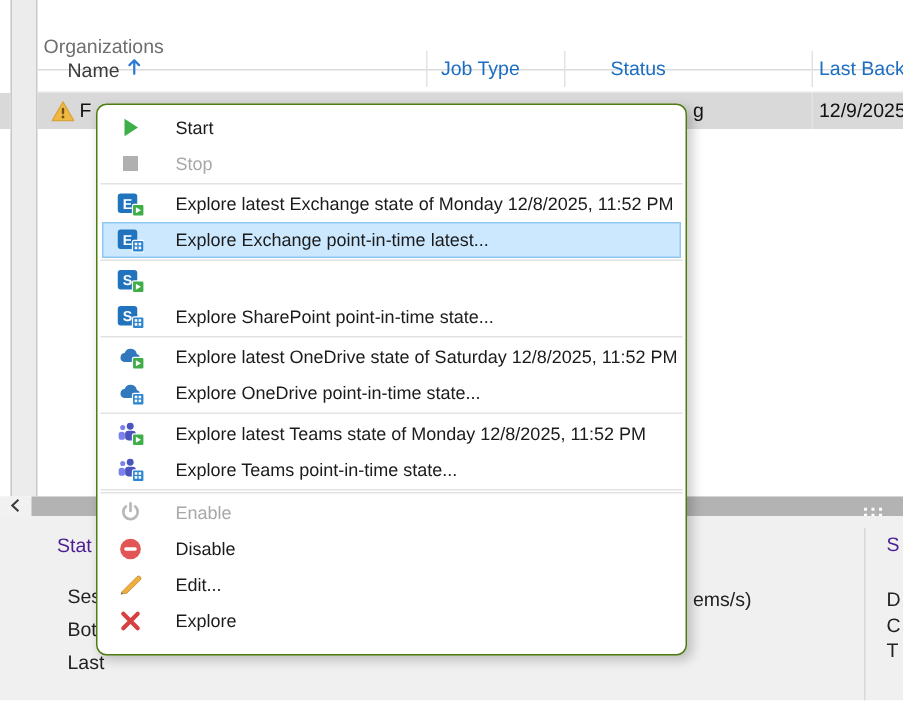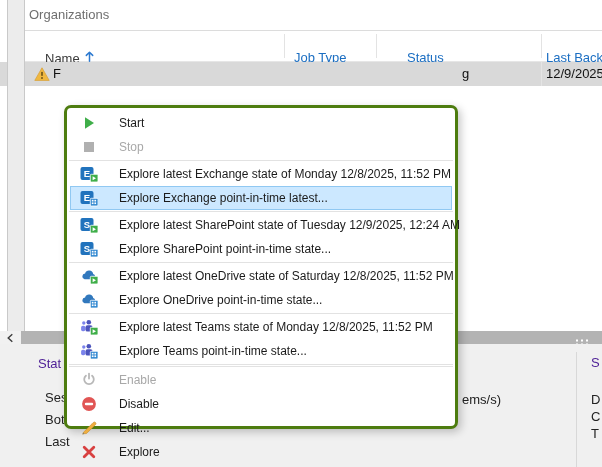--- a/index.html
+++ b/index.html
@@ -12,24 +12,24 @@
   .top-frag-line{left:10px;top:0;width:149px;height:2px;background:#141414;}
   .top-frag-blob{left:159px;top:0;width:9px;height:4px;background:#141414;}
 
   
   .left-col{left:0;top:0;width:7px;height:331px;background:#ffffff;}
   .left-col-sel{left:0;top:62px;width:7px;height:24px;background:#d9d9d9;}
   .left-strip{left:7px;top:0;width:17px;height:331px;background:#ececec;border-left:1px solid #c9c9c9;box-sizing:border-box;}
 
   
   .main-panel{left:24px;top:0;width:578px;height:331px;background:#fff;border-left:1px solid #c9c9c9;box-sizing:border-box;}
-  .tab-bar{position:absolute;left:0;top:0;right:0;height:30px;border-bottom:1px solid #dcdcdc;}
+  .tab-bar{position:absolute;left:0;top:16px;right:0;height:30px;border-bottom:1px solid #dcdcdc;}
   .tab-title{position:absolute;left:4px;top:7px;font-size:13px;color:#6f6f6f;}
   .grid-header{position:absolute;left:0;top:30px;right:0;height:31px;border-bottom:1px solid #e6e6e6;}
-  .hdr{position:absolute;top:8px;font-size:13px;color:#1b6ec2;margin-top:12px;}
+  .hdr{position:absolute;top:8px;font-size:13px;color:#1b6ec2;}
   .hdr-name{left:20px;color:#3a3a3a;display:flex;align-items:center;gap:4px;}
   .hdr-jobtype{left:269px;}
   .hdr-status{left:382px;}
   .hdr-last{left:521px;}
   .col-sep{position:absolute;top:4px;width:1px;height:24px;background:#e3e3e3;}
   .grid-row{position:absolute;left:0;top:62px;right:0;height:24px;background:#d9d9d9;font-size:13px;color:#111;}
   .row-sep{position:absolute;left:516px;top:0;width:1px;height:24px;background:#e4e4e4;}
   .warn{position:absolute;left:9px;top:4px;width:16px;height:16px;}
   .row-name{position:absolute;left:28px;top:4px;}
   .row-status{position:absolute;left:437px;top:4px;}
@@ -41,23 +41,23 @@
   .hs-thumb{position:absolute;left:21px;top:0;width:581px;height:13px;background:#b3b3b3;}
   .grip{position:absolute;left:554px;top:2px;width:16px;height:9px;}
 
   
   .bottom-panel{left:0;top:344px;width:602px;height:123px;background:#f0f0f0;font-size:13px;}
   .bp-h{position:absolute;color:#4c1d95;}
   .bp-l{position:absolute;color:#222;}
   .bp-div{position:absolute;left:576px;top:8px;width:1px;height:115px;background:#d8d8d8;}
 
   
-  .context-menu{left:64px;top:69px;width:394px;height:324px;background:#fff;border:3px solid #4d7c0f;
+  .context-menu{left:64px;top:69px;width:394px;height:368px;background:#fff;border:1px solid #4d7c0f;
                 border-radius:7px;box-shadow:3px 3px 8px rgba(0,0,0,.22);box-sizing:border-box;
-                padding:3px 0;z-index:5;margin-top:36px;}
+                padding:3px 0;z-index:5;}
   .menu-item{height:24px;margin:0 3px;padding:0 6px 0 9px;display:flex;align-items:center;
              border:1px solid transparent;box-sizing:border-box;font-size:12px;color:#1b1b1b;}
   .menu-item.highlighted{background:#cce8ff;border-color:#90c8f2;}
   .menu-item.disabled{color:#a8a8a8;}
   .menu-item.bold .mi-label{font-weight:normal;text-align:right;}
   .mi-icon{width:18px;height:18px;margin-right:21px;flex:none;display:flex;align-items:center;justify-content:center;}
   .mi-icon svg{display:block;}
   .mi-label{white-space:nowrap;}
   .menu-sep{height:1px;background:#e2e2e2;margin:1px 2px;}
 </style>
@@ -196,21 +196,20 @@
         <div class="menu-sep"></div>
         <div class="menu-item">
       <span class="mi-icon">
             <svg width="18" height="18" viewBox="0 0 18 18">
               <rect x="0.5" y="2" width="13" height="13" rx="2" fill="#2173bd"></rect>
               <text x="7" y="12" font-size="9.5" font-weight="bold" fill="#fff" text-anchor="middle" font-family="sans-serif">S</text>
               <rect x="10.3" y="9.3" width="7.7" height="7.7" rx="1" fill="#3fae49" stroke="#fff" stroke-width="0.8"></rect>
               <path d="M12.6 11.2l3.4 2-3.4 2z" fill="#fff"></path>
             </svg>
           </span>
-      <span class="mi-label">Explore latest SharePoint state of Tuesday 12/9/2025, 12:24 AM</span>
     </div>
         <div class="menu-item">
       <span class="mi-icon">
             <svg width="18" height="18" viewBox="0 0 18 18">
               <rect x="0.5" y="2" width="13" height="13" rx="2" fill="#2173bd"></rect>
               <text x="7" y="12" font-size="9.5" font-weight="bold" fill="#fff" text-anchor="middle" font-family="sans-serif">S</text>
               <rect x="10.3" y="9.3" width="7.7" height="7.7" rx="1" fill="#2e86d0" stroke="#fff" stroke-width="0.8"></rect>
               <g fill="#fff">
                 <rect x="11.8" y="10.8" width="1.7" height="1.7"></rect>
                 <rect x="14.4" y="10.8" width="1.7" height="1.7"></rect>

